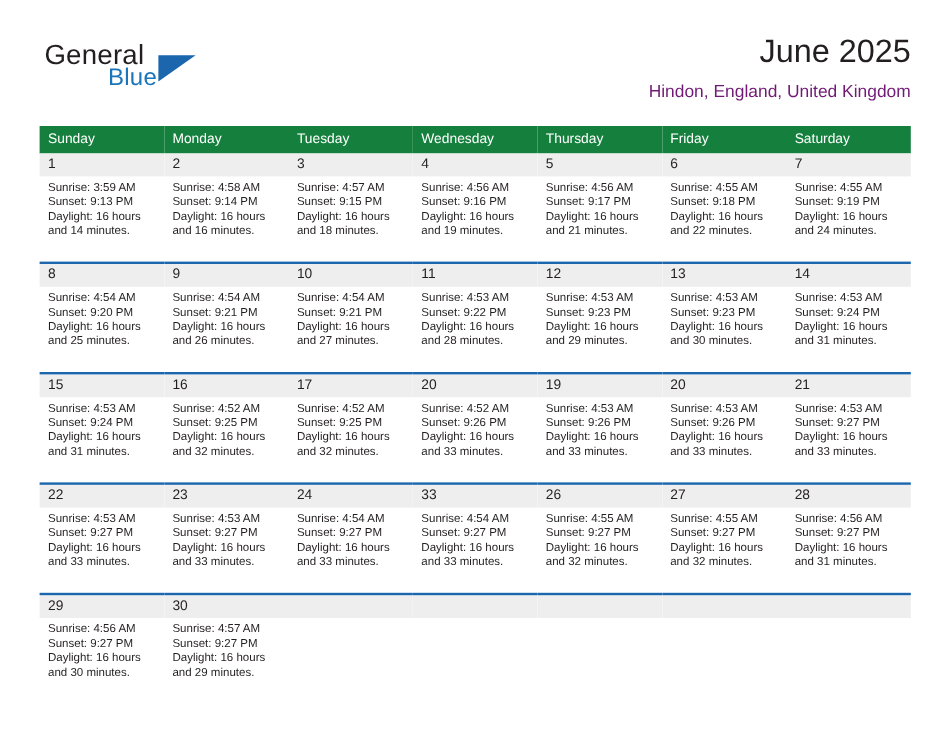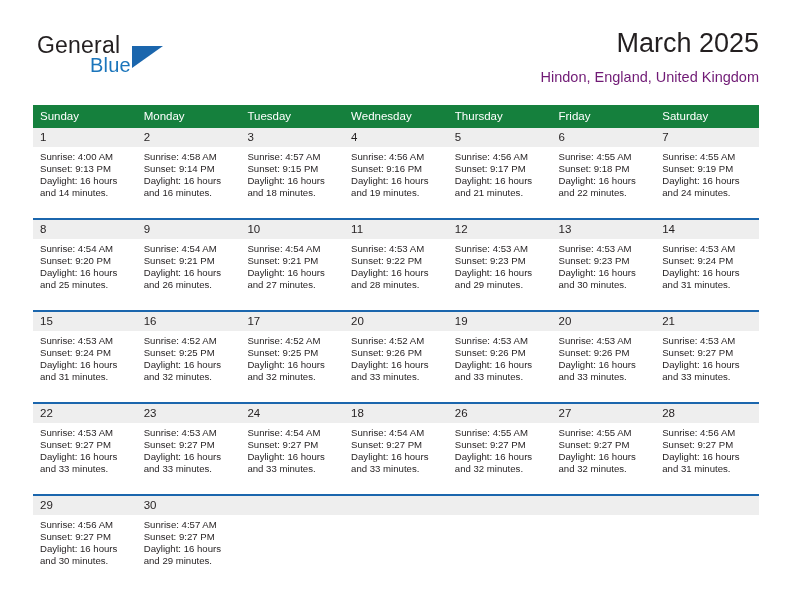--- a/index.html
+++ b/index.html
@@ -151,21 +151,21 @@
 
   <div class="header">
 
     <div class="brand">
       <span class="brand-general">General</span>
       <span class="brand-triangle"></span>
       <span class="brand-blue">Blue</span>
     </div>
 
     <div class="title-block">
-      <div class="cal-title">March 2025</div>
+      <div class="cal-title">June 2025</div>
       <div class="cal-location">Hindon, England, United Kingdom</div>
     </div>
 
   </div>
 
   <table class="calendar">
     <thead>
       <tr>
         <th>Sunday</th>
         <th>Monday</th>
@@ -176,21 +176,21 @@
         <th>Saturday</th>
       </tr>
     </thead>
     <tbody>
 
       <tr class="weekrow">
         <td>
             <div class="cell-inner">
               <div class="daynum">1</div>
               <div class="info">
-                <div>Sunrise: 4:00 AM</div>
+                <div>Sunrise: 3:59 AM</div>
                 <div>Sunset: 9:13 PM</div>
                 <div>Daylight: 16 hours</div>
                 <div>and 14 minutes.</div>
               </div>
             </div>
           </td>
         <td>
             <div class="cell-inner">
               <div class="daynum">2</div>
               <div class="info">
@@ -447,21 +447,21 @@
               <div class="info">
                 <div>Sunrise: 4:54 AM</div>
                 <div>Sunset: 9:27 PM</div>
                 <div>Daylight: 16 hours</div>
                 <div>and 33 minutes.</div>
               </div>
             </div>
           </td>
         <td>
             <div class="cell-inner">
-              <div class="daynum">18</div>
+              <div class="daynum">33</div>
               <div class="info">
                 <div>Sunrise: 4:54 AM</div>
                 <div>Sunset: 9:27 PM</div>
                 <div>Daylight: 16 hours</div>
                 <div>and 33 minutes.</div>
               </div>
             </div>
           </td>
         <td>
             <div class="cell-inner">

